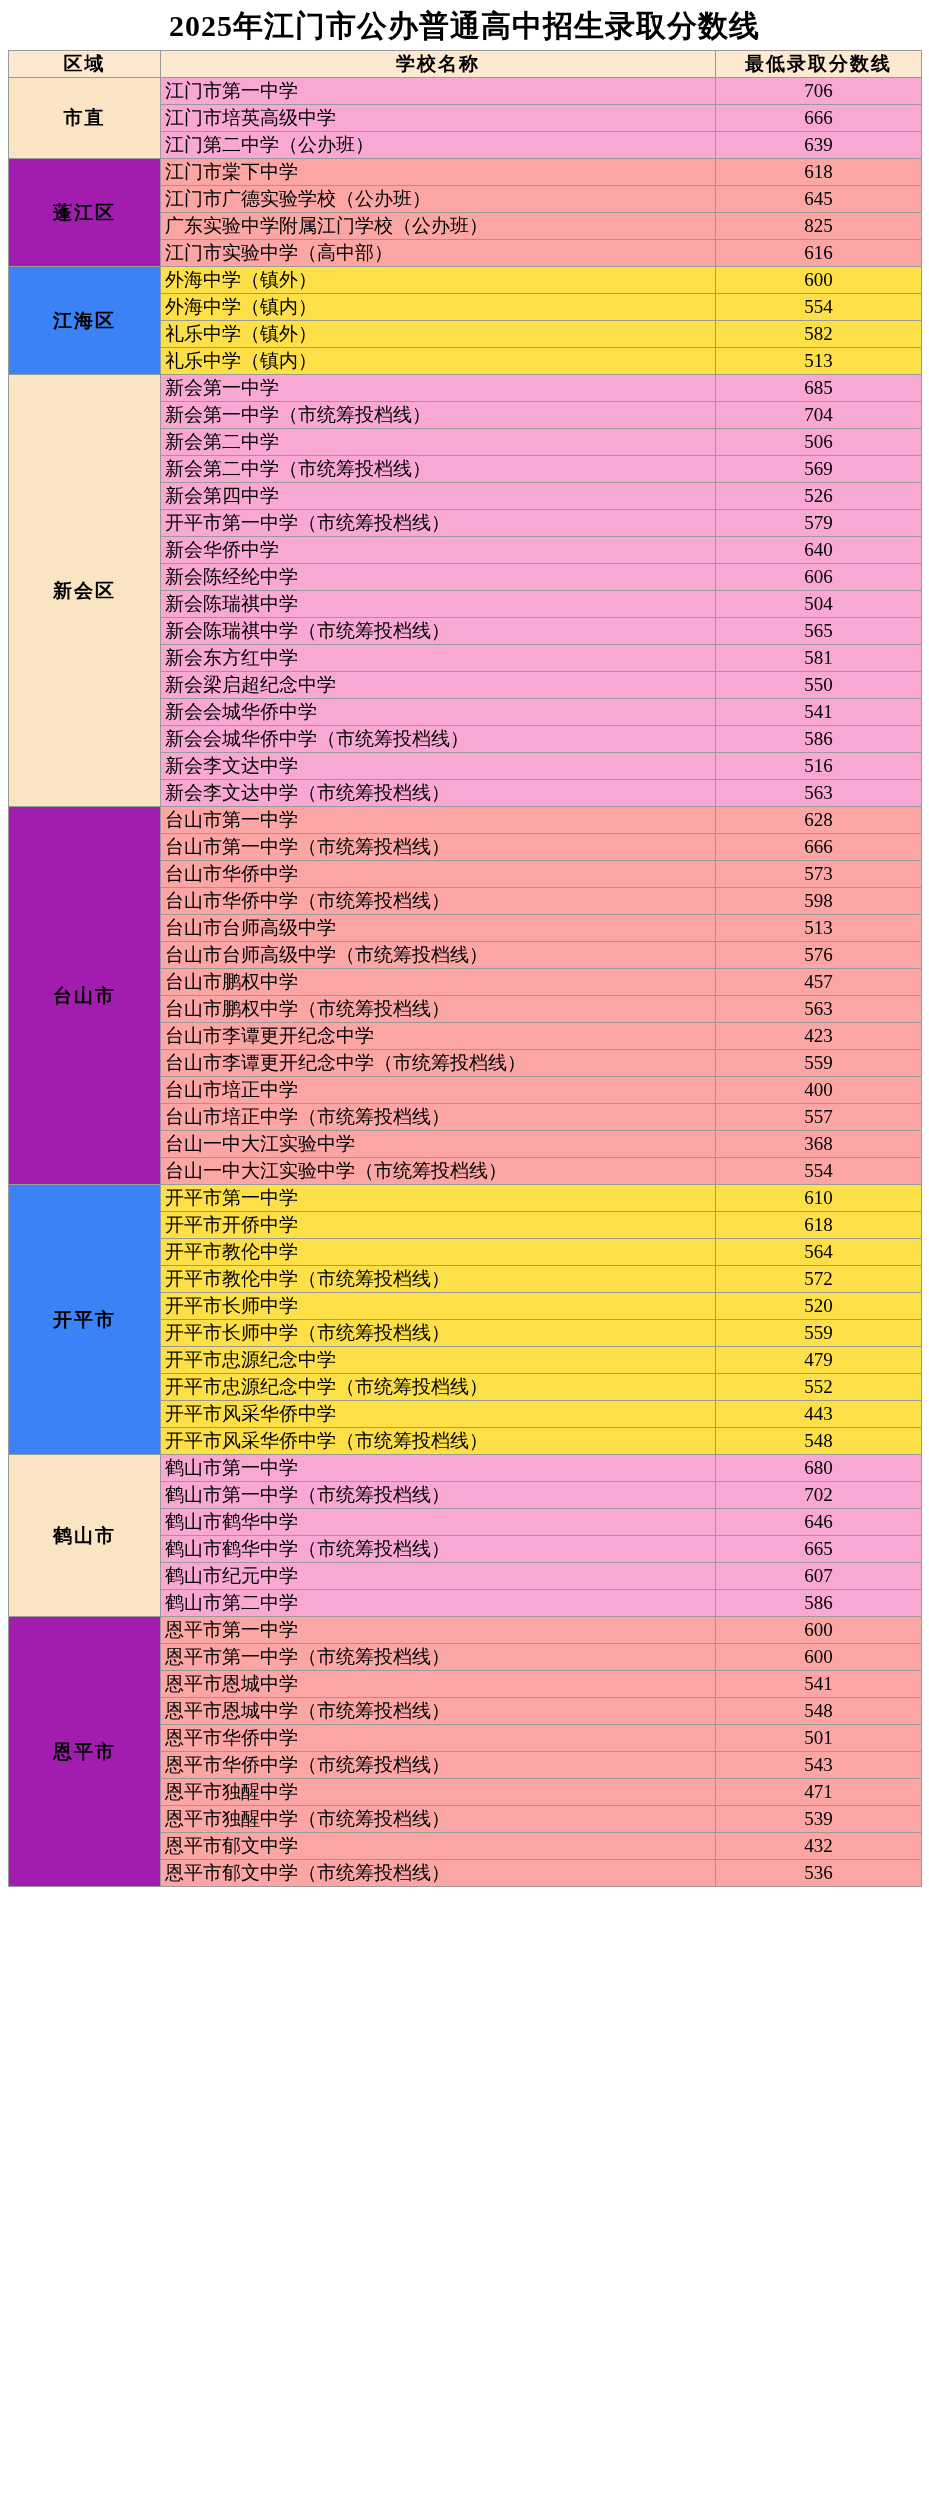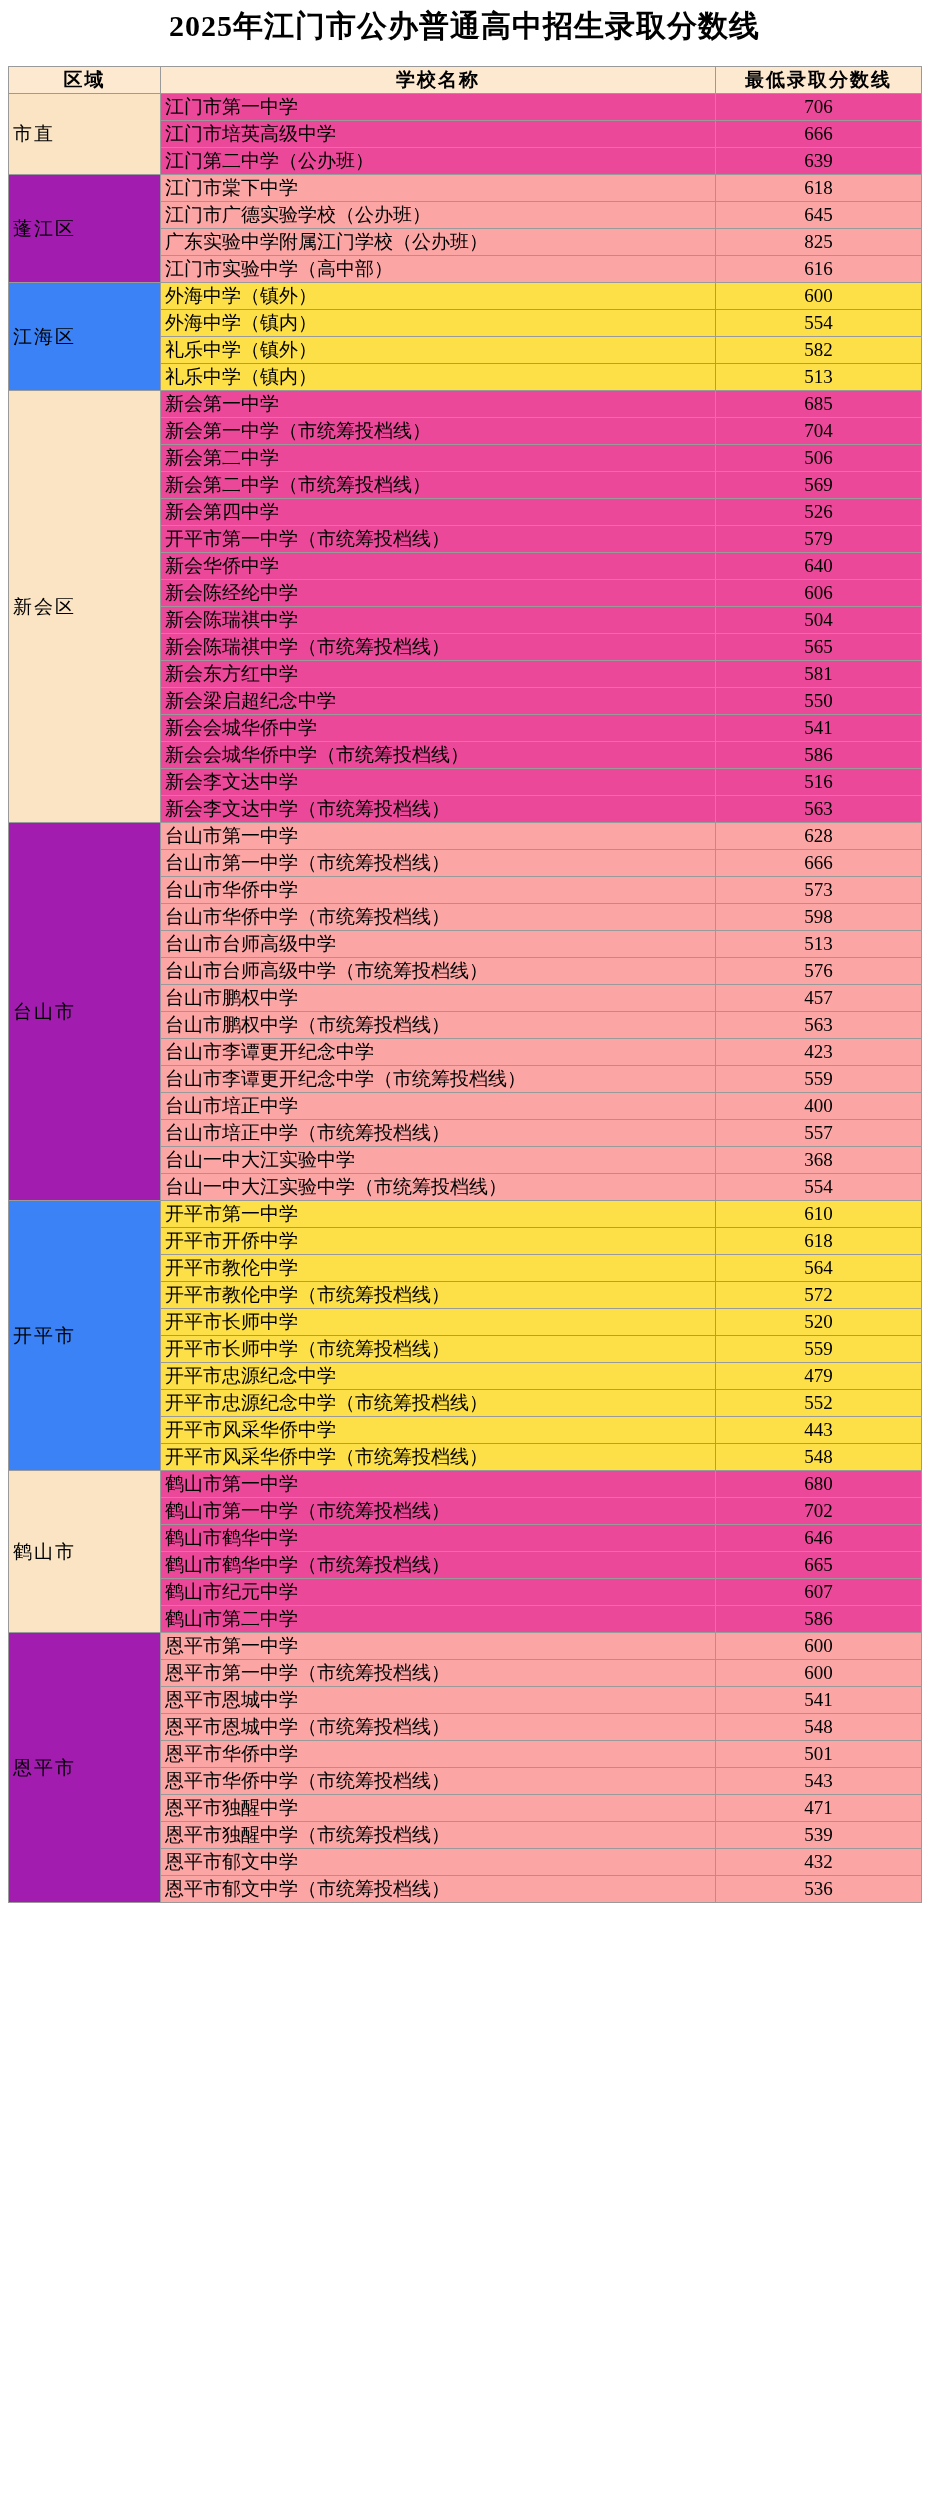--- a/index.html
+++ b/index.html
@@ -21,21 +21,21 @@
     text-align: center;
     font-size: 30px;
     font-weight: bold;
     letter-spacing: 1px;
     padding: 8px 0 6px 0;
     line-height: 1.2;
   }
   table.score-table {
     border-collapse: collapse;
     width: 913px;
-    margin: 16px auto;
+    margin: 0 auto;
     table-layout: fixed;
   }
   table.score-table td, table.score-table th {
     border: 1px solid #9a9a9a;
     font-size: 19px;
     line-height: 1.15;
     height: 27px;
     padding: 0 4px;
     box-sizing: border-box;
   }
@@ -43,36 +43,36 @@
     background: #fde9d0;
     text-align: center;
     font-weight: bold;
     letter-spacing: 2px;
   }
   .col-region { width: 152px; }
   .col-school { width: 555px; }
   .col-score  { width: 206px; }
 
   td.region {
-    text-align: left;
-    font-weight: normal;
+    text-align: center;
+    font-weight: bold;
     letter-spacing: 2px;
     font-size: 20px;
   }
   td.school {
     text-align: left;
     padding-left: 22px;
     letter-spacing: 0px;
   }
   td.score {
     text-align: center;
   }
 
   
-  .g-orange td { background: #ec4899; }
+  .g-orange td { background: #f9a8d4; }
   .g-green  td { background: #fca5a5; }
   .g-blue   td { background: #fde047; }
 
   .g-orange td.region { background: #fae4c4; }
   .g-green  td.region { background: #a21caf; }
   .g-blue   td.region { background: #3b82f6; }
 </style>
 </head>
 <body>
 

